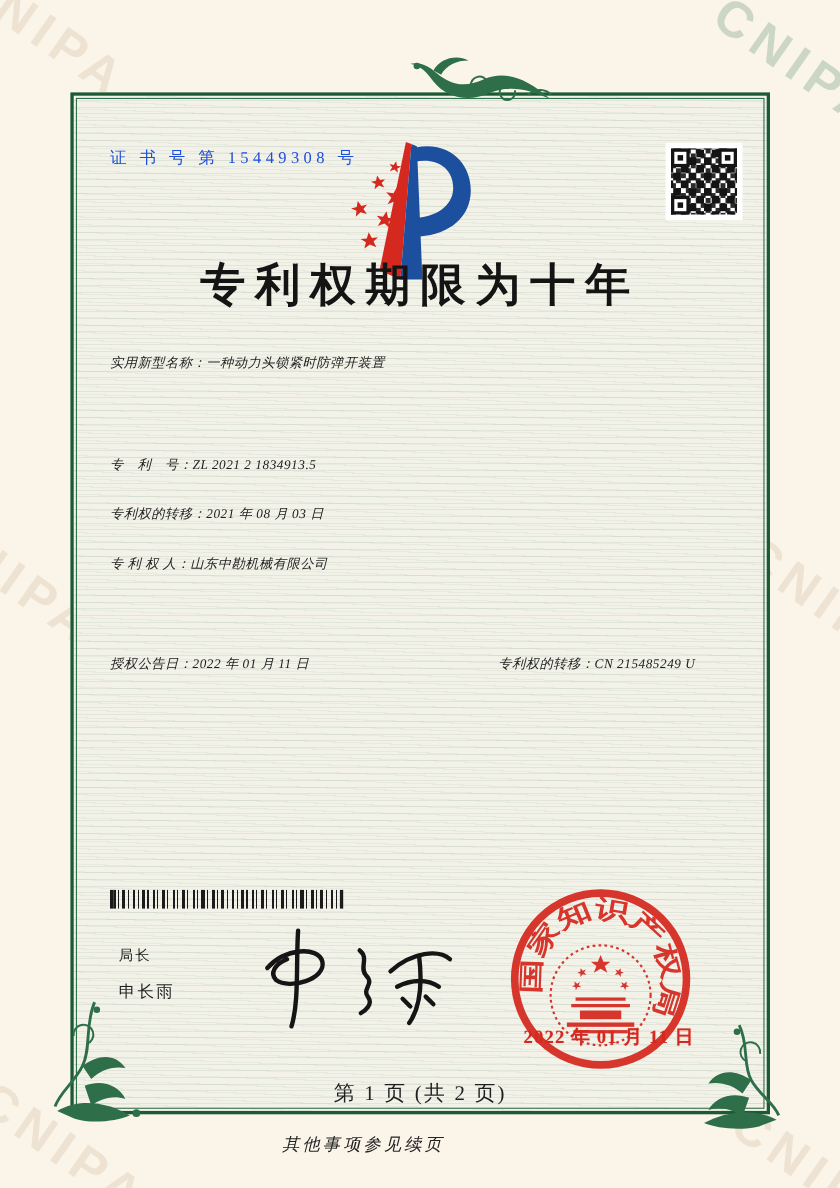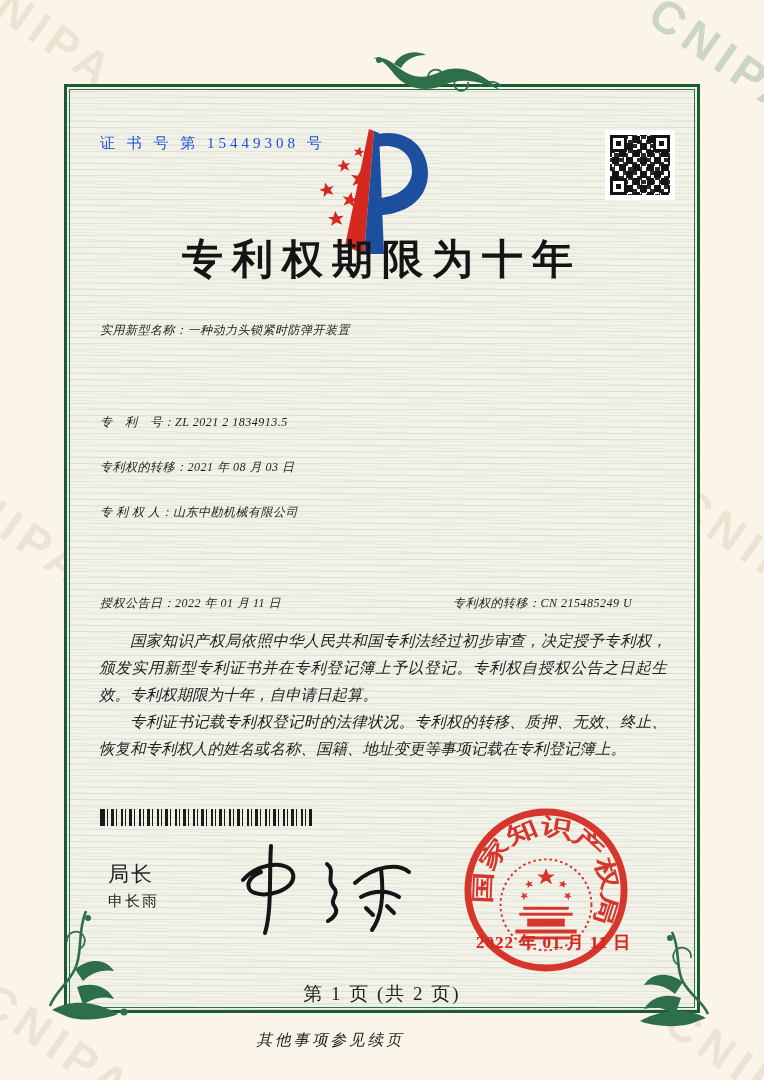--- a/index.html
+++ b/index.html
@@ -55,21 +55,21 @@
   #body-text p{margin:0; text-indent:2em;}
   
   #barcode{position:absolute; left:100px; top:809px; width:206px; height:17px;
     background:repeating-linear-gradient(90deg,
       #1b1b1b 0 2px, transparent 2px 4px,
       #1b1b1b 4px 5px, transparent 5px 8px,
       #1b1b1b 8px 11px, transparent 11px 13px,
       #1b1b1b 13px 14px, transparent 14px 18px);
     border-left:3px solid #1b1b1b; border-right:3px solid #1b1b1b;}
   
-  #sig-title{position:absolute; left:108px; top:860px; font-size:21px; letter-spacing:2px;font-family:Liberation Serif, serif;}
+  #sig-title{position:absolute; left:108px; top:860px; font-size:13px; letter-spacing:2px;font-family:Liberation Serif, serif;}
   #sig-name{position:absolute; left:108px; top:892px; font-size:15px; letter-spacing:2px;}
   #signature{position:absolute; left:215px; top:836px; width:210px; height:102px;}
   
   #seal{position:absolute; left:462px; top:806px; width:168px; height:168px; opacity:.93;}
   #seal-date{position:absolute; left:476px; top:931px; font-size:17px; letter-spacing:1px;
     color:#d5281f; font-weight:bold; white-space:nowrap; text-shadow:0 0 1px rgba(213,40,31,.4);}
   
   #page-info{position:absolute; left:64px; top:981px; width:636px; text-align:center; font-size:19px; letter-spacing:2px;}
   #cont-note{position:absolute; left:0; top:1030px; width:661px; text-align:center;
     font-size:15.5px; letter-spacing:3px; font-style:italic; color:#222;}
@@ -137,24 +137,20 @@
     <span class="lbl">专 利 权 人：</span><span class="val">山东中勘机械有限公司</span>
   </div>
 
   <div class="row" style="top:595px">
     <span class="lbl">授权公告日：</span><span class="val">2022 年 01 月 11 日</span>
     <span id="grant-no">
       <span class="lbl">专利权的转移：</span><span class="val">CN 215485249 U</span>
     </span>
   </div>
 
-  <div id="body-text">
-    <p>国家知识产权局依照中华人民共和国专利法经过初步审查，决定授予专利权，颁发实用新型专利证书并在专利登记簿上予以登记。专利权自授权公告之日起生效。专利权期限为十年，自申请日起算。</p>
-    <p>专利证书记载专利权登记时的法律状况。专利权的转移、质押、无效、终止、恢复和专利权人的姓名或名称、国籍、地址变更等事项记载在专利登记簿上。</p>
-  </div>
 
   <div id="barcode"></div>
 
   <div id="sig-title">局长</div>
   <div id="sig-name">申长雨</div>
   <svg id="signature" viewBox="0 0 210 102">
     <g fill="none" stroke="#151515" stroke-width="4" stroke-linecap="round" stroke-linejoin="round">
       <path d="M28,44 C44,26 74,24 78,38 C82,54 48,64 36,55 C30,49 35,40 46,36"></path>
       <path d="M56,10 C54,40 57,74 50,97"></path>
       <path d="M112,28 C121,35 111,44 118,51 C126,59 113,63 120,71 C124,77 117,83 113,85"></path>

